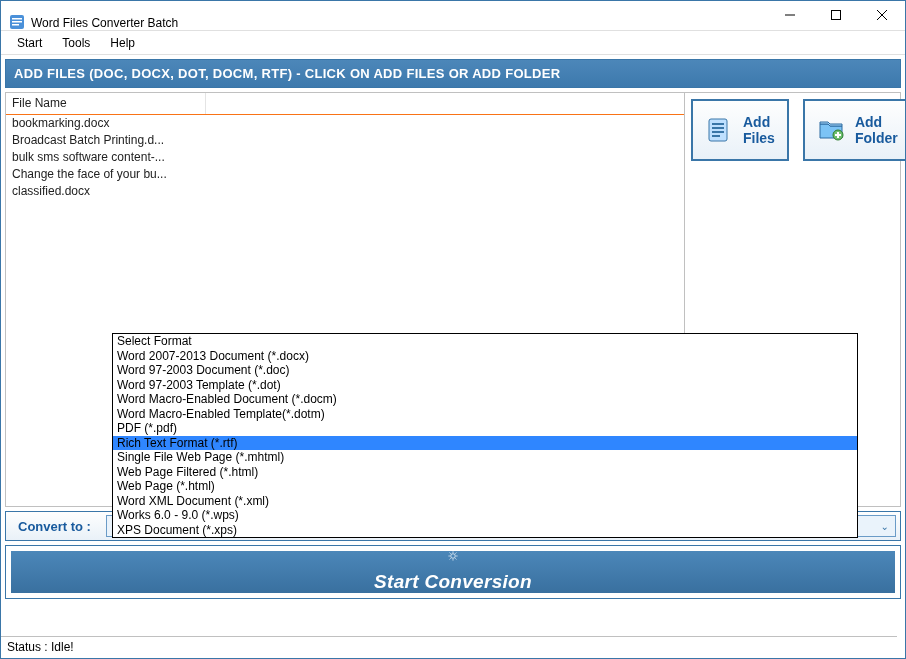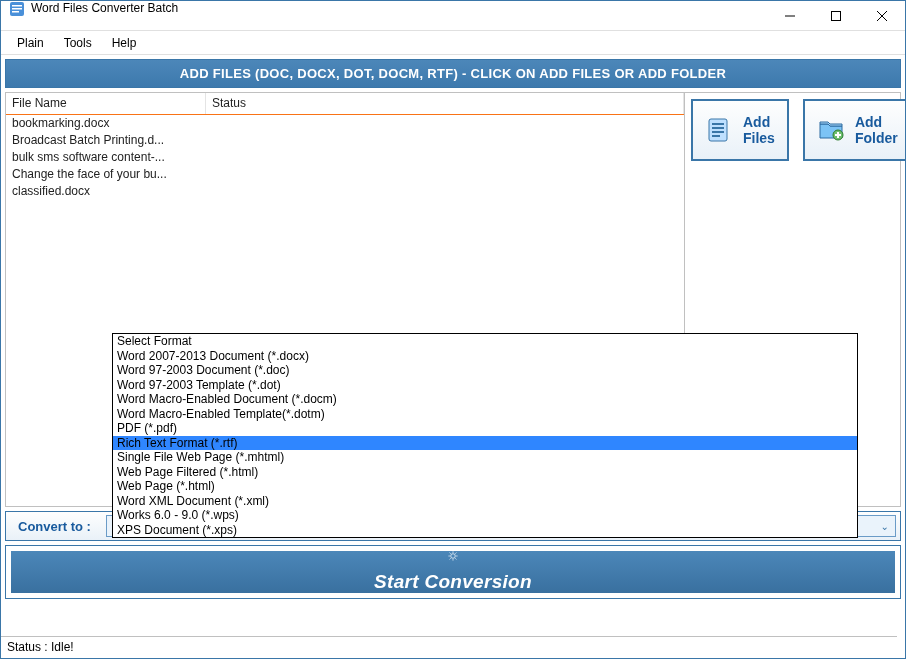--- a/index.html
+++ b/index.html
@@ -1,30 +1,30 @@
 <!DOCTYPE html>
 <html><head>
 <meta charset="utf-8">
 <style>
 * { box-sizing: border-box; margin: 0; padding: 0; font-family: "Segoe UI", Tahoma, sans-serif; }
 body { background: #fff; width: 906px; height: 659px; overflow: hidden; border: 1px solid #3a76a8; position: relative; }
 
 
-.titlebar { height: 30px; display: flex; align-items: flex-start; padding: 0 0 0 8px; background: #fff; border-bottom: 1px solid #e0e0e0; }
+.titlebar { height: 30px; display: flex; align-items: flex-end; padding: 0 0 0 8px; background: #fff; border-bottom: 1px solid #e0e0e0; }
 .titlebar .app-icon { width: 16px; height: 16px; margin-right: 6px; display:inline-flex; align-items:center; justify-content:center;}
 .titlebar .title { font-size: 12px; color: #000; }
 .win-controls { margin-left: auto; display: flex; }
 .win-btn { width: 46px; height: 30px; display:flex; align-items:center; justify-content:center; font-size:14px; font-family: "Segoe MDL2 Assets","Segoe UI Symbol",sans-serif; }
 
 
 .menubar { height: 24px; display:flex; align-items:center; padding: 0 6px; font-size:12px; background:#fff; border-bottom:1px solid #e0e0e0;}
 .menubar span { padding: 3px 10px; }
 
 
-.banner { margin:4px; border:1px solid #3a76a8; background: linear-gradient(#4c87b9,#3d79ad); color:#fff; font-weight:bold; font-size:13px; padding:6px 8px; letter-spacing:0.3px;text-align:center;}
+.banner { margin:4px; border:1px solid #3a76a8; background: linear-gradient(#4c87b9,#3d79ad); color:#fff; font-weight:bold; font-size:13px; padding:6px 8px; letter-spacing:0.3px;}
 
 
 .main { margin:0 4px; border:1px solid #c0c0c0; display:flex; height: 415px; position:relative; background:#fff;}
 
 
 .table-wrap { flex:1; border-right:1px solid #c0c0c0; overflow:hidden; position:relative;}
 .thead { display:flex; background:#fff; border-bottom:1px solid #f97316; height:22px; font-size:12px;}
 .th { padding:3px 6px; border-right:1px solid #e4e4e4; color:#222;}
 .th.fn { width: 200px; }
 .th.st { flex:1; }
@@ -84,32 +84,31 @@
     <div class="win-btn">
         <svg width="10" height="10">
           <line x1="0" y1="0" x2="10" y2="10" stroke="#000" stroke-width="1"></line>
           <line x1="10" y1="0" x2="0" y2="10" stroke="#000" stroke-width="1"></line>
         </svg>
       </div>
   </div>
 </div>
 
 <div class="menubar">
-  <span>Plain</span>
+  <span>Start</span>
   <span>Tools</span>
   <span>Help</span>
 </div>
 
 <div class="banner">ADD FILES (DOC, DOCX, DOT, DOCM, RTF) - CLICK ON ADD FILES OR ADD FOLDER</div>
 
 <div class="main">
   <div class="table-wrap">
     <div class="thead">
       <div class="th fn">File Name</div>
-      <div class="th st">Status</div>
     </div>
     <div class="tbody">
       <div class="trow">bookmarking.docx</div>
       <div class="trow">Broadcast Batch Printing.d...</div>
       <div class="trow">bulk sms software content-...</div>
       <div class="trow">Change the face of your bu...</div>
       <div class="trow">classified.docx</div>
     </div>
   </div>
   <div class="side">

